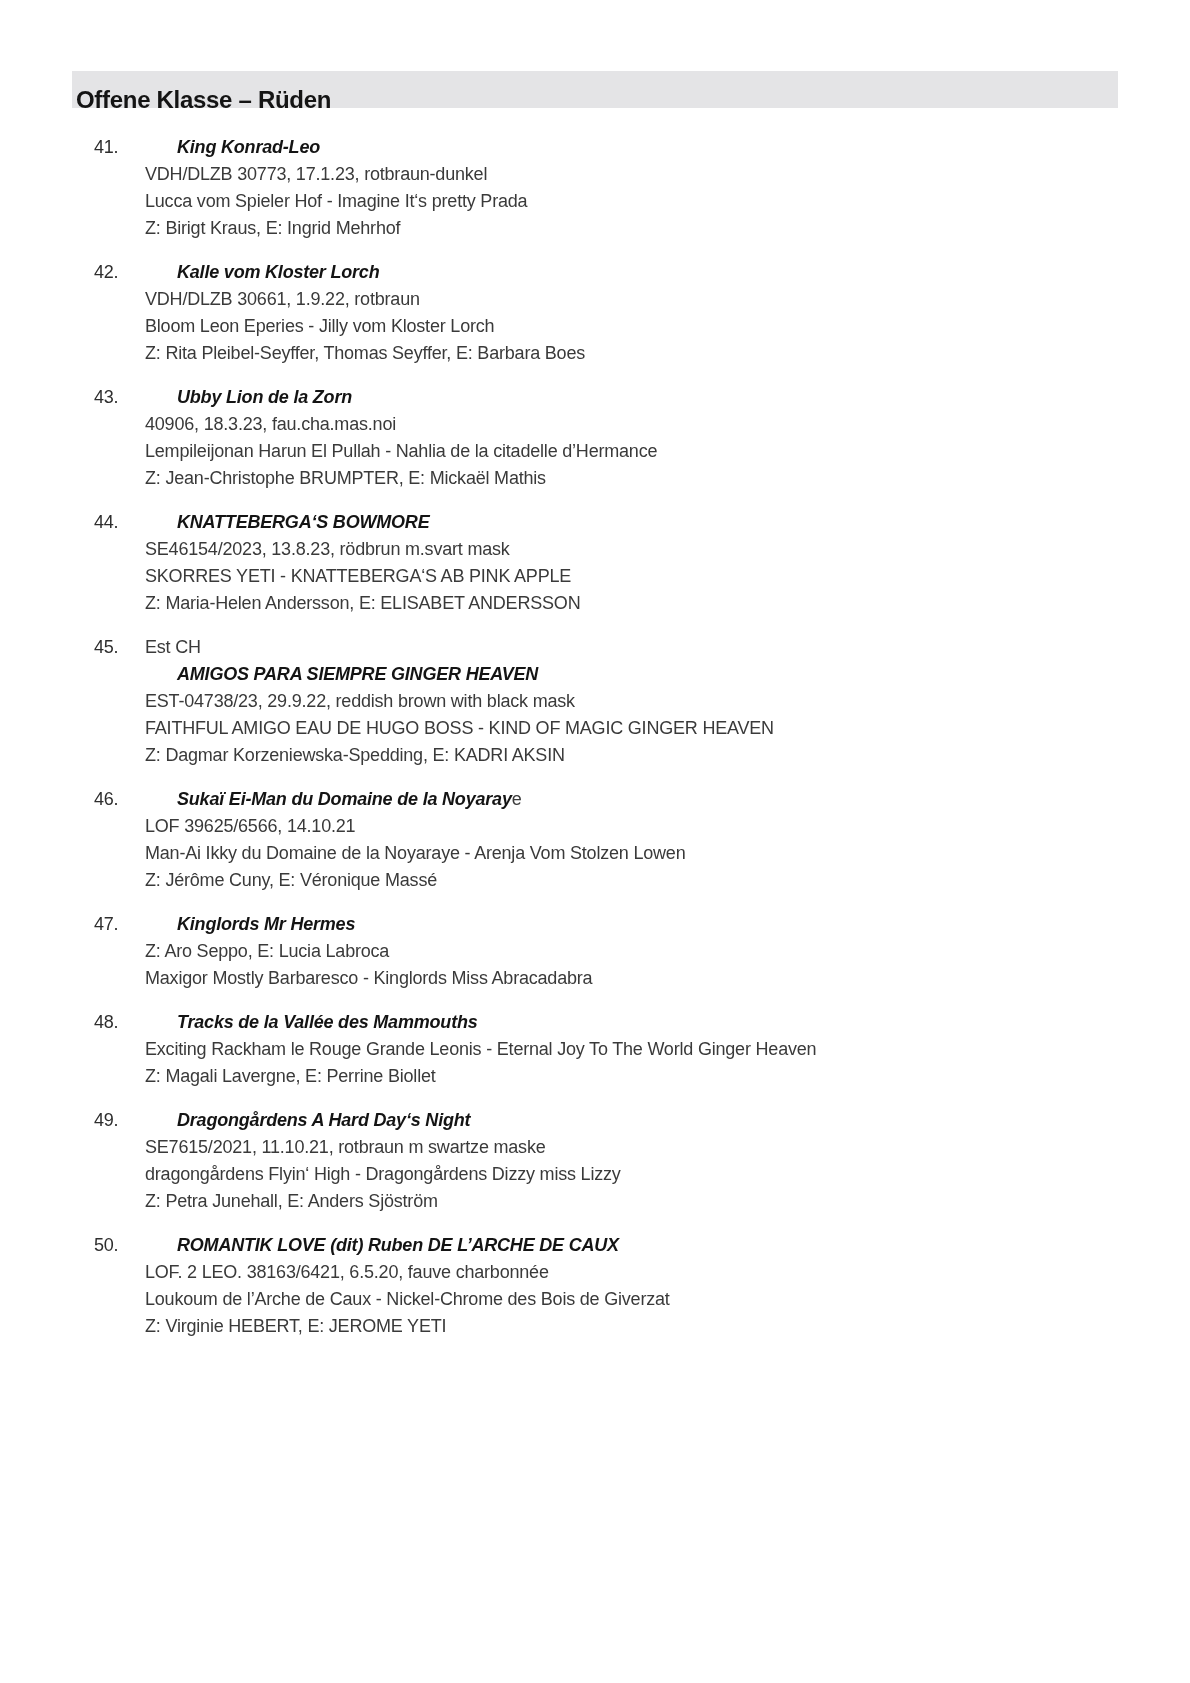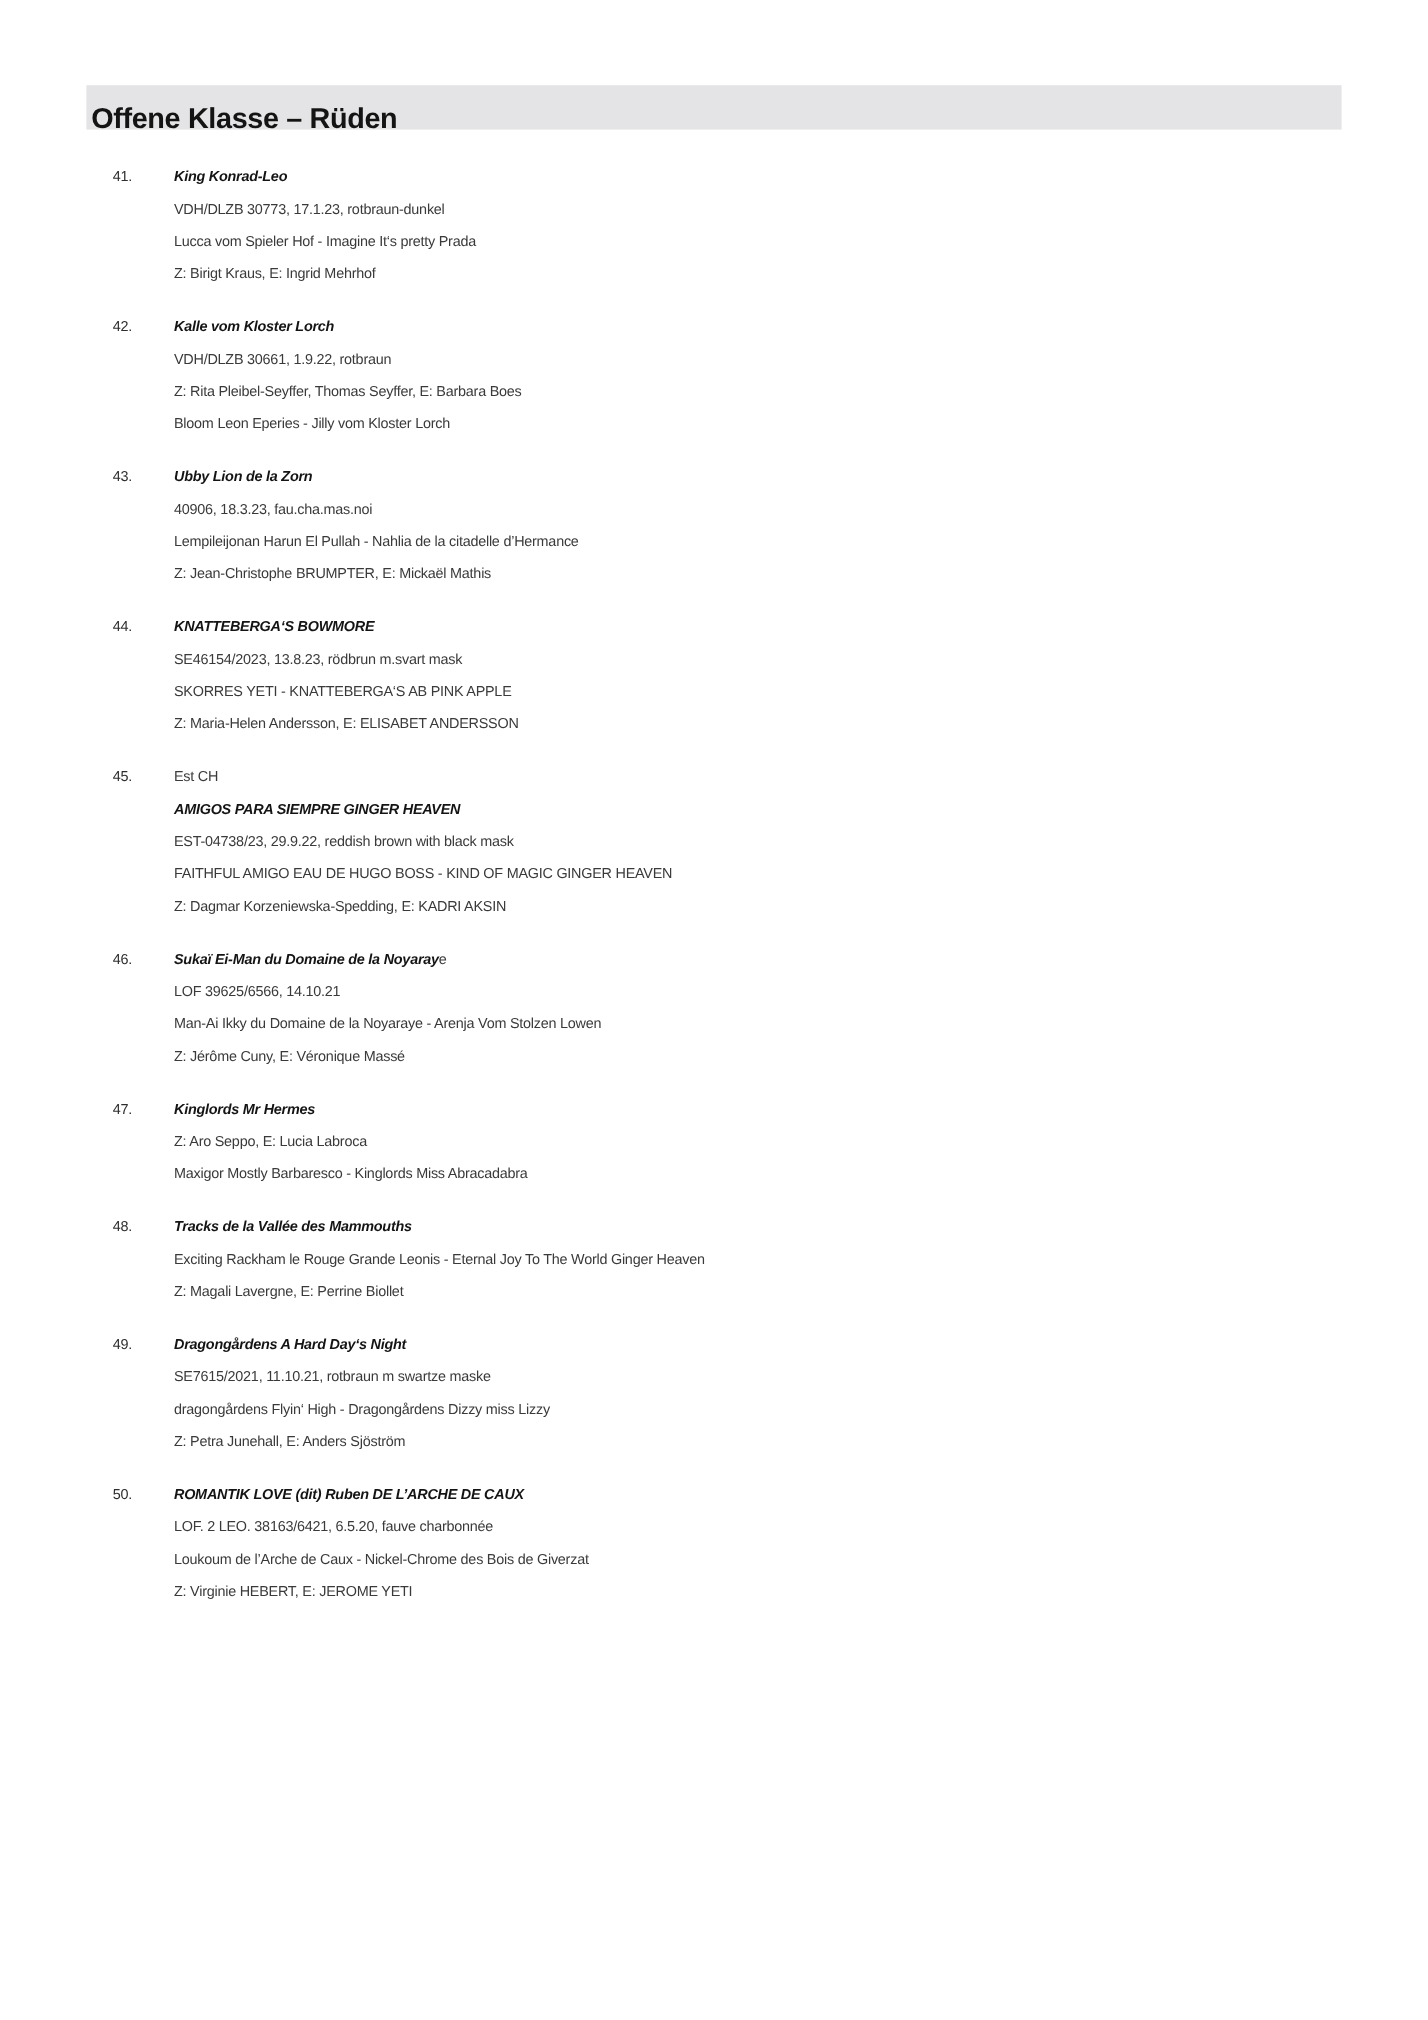--- a/index.html
+++ b/index.html
@@ -36,21 +36,21 @@
   }
   .entries {
     position: absolute;
     left: 94px;
     top: 134px;
     width: 1010px;
   }
   .entry {
     display: flex;
     margin-bottom: 17px;
-    font-size: 12px;
+    font-size: 18px;
     line-height: 27px;
   }
   .entry-number {
     width: 51px;
     flex: 0 0 51px;
     color: #2e2e2e;
     letter-spacing: -0.2px;
   }
   .entry-body {
     flex: 1 1 auto;
@@ -60,20 +60,21 @@
     color: #3a3a3a;
     letter-spacing: -0.2px;
   }
   .entry-prefix:empty { display: none; }
   .entry-name-line {
     color: #141414;
     font-weight: bold;
     font-style: italic;
     letter-spacing: -0.2px;
     white-space: nowrap;
+    margin-left: 32px;
   }
   .entry-name-suffix {
     font-weight: normal;
     font-style: normal;
     color: #3a3a3a;
   }
   .entry-name-suffix:empty { display: none; }
   .entry-detail {
     color: #3a3a3a;
     letter-spacing: -0.2px;
@@ -99,22 +100,22 @@
       <div class="entry-detail">Z: Birigt Kraus, E: Ingrid Mehrhof</div>
     </div>
   </div>
 
   <div class="entry">
     <div class="entry-number">42.</div>
     <div class="entry-body">
 
       <div class="entry-name-line"><span>Kalle vom Kloster Lorch</span></div>
       <div class="entry-detail">VDH/DLZB 30661, 1.9.22, rotbraun</div>
+      <div class="entry-detail">Bloom Leon Eperies - Jilly vom Kloster Lorch</div>
       <div class="entry-detail">Z: Rita Pleibel-Seyffer, Thomas Seyffer, E: Barbara Boes</div>
-      <div class="entry-detail">Bloom Leon Eperies - Jilly vom Kloster Lorch</div>
     </div>
   </div>
 
   <div class="entry">
     <div class="entry-number">43.</div>
     <div class="entry-body">
 
       <div class="entry-name-line"><span>Ubby Lion de la Zorn</span></div>
       <div class="entry-detail">40906, 18.3.23, fau.cha.mas.noi</div>
       <div class="entry-detail">Lempileijonan Harun El Pullah - Nahlia de la citadelle d’Hermance</div>

